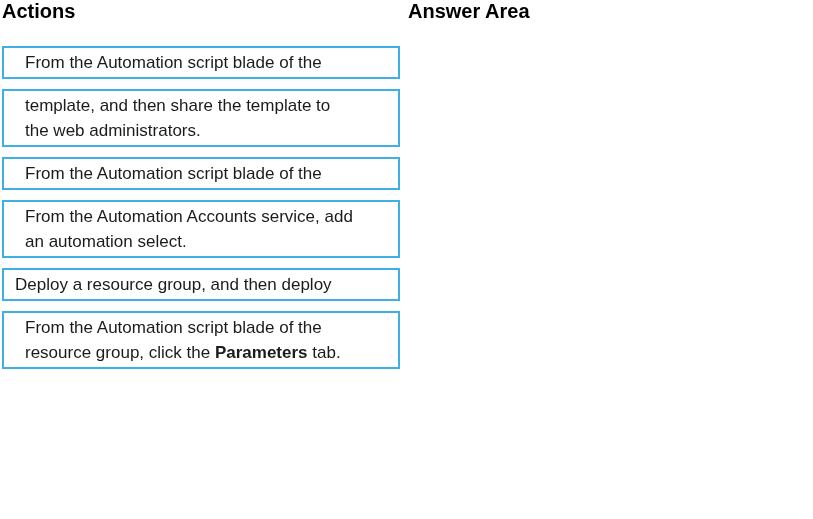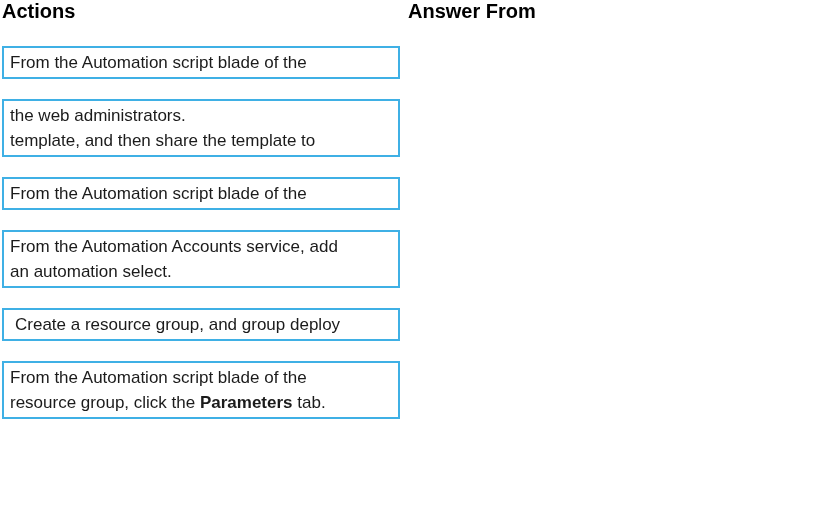--- a/index.html
+++ b/index.html
@@ -35,22 +35,22 @@
     font-weight: 700;
     color: #000000;
   }
   #actions-list {
     margin-top: 24px;
   }
   .action-box {
     box-sizing: border-box;
     border: 2px solid var(--box-border, #3FB0E5);
     background: #ffffff;
-    padding: 2px 6px;
-    margin-bottom: 20px;
+    padding: 2px 21px;
+    margin-bottom: 10px;
     font-size: 17px;
     line-height: 25px;
     color: #1b1b1b;
     cursor: grab;
   }
   .action-box.indent {
     padding-left: 11px;
   }
   .action-box .line {
     white-space: nowrap;
@@ -70,38 +70,38 @@
 
 <div class="page">
 
   <div class="actions-col">
     <h2 class="section-title">Actions</h2>
     <div id="actions-list">
         <div class="action-box">
           <div class="line"><span>From the Automation script blade of the</span></div>
         </div>
         <div class="action-box">
+          <div class="line"><span>template, and then share the template to</span></div>
           <div class="line"><span>the web administrators.</span></div>
-          <div class="line"><span>template, and then share the template to</span></div>
         </div>
         <div class="action-box">
           <div class="line"><span>From the Automation script blade of the</span></div>
         </div>
         <div class="action-box">
           <div class="line"><span>From the Automation Accounts service, add</span></div>
           <div class="line"><span>an automation select.</span></div>
         </div>
         <div class="action-box indent">
-          <div class="line"><span>Create a resource group, and group deploy</span></div>
+          <div class="line"><span>Deploy a resource group, and then deploy</span></div>
         </div>
         <div class="action-box">
           <div class="line"><span>From the Automation script blade of the</span></div>
           <div class="line"><span>resource group, click the </span><span class="bold">Parameters</span><span> tab.</span></div>
         </div>
       </div>
   </div>
 
   <div class="answer-col">
-    <h2 class="section-title">Answer From</h2>
+    <h2 class="section-title">Answer Area</h2>
     <div class="answer-drop-zone"></div>
   </div>
 
 </div>
 
 </body></html>

